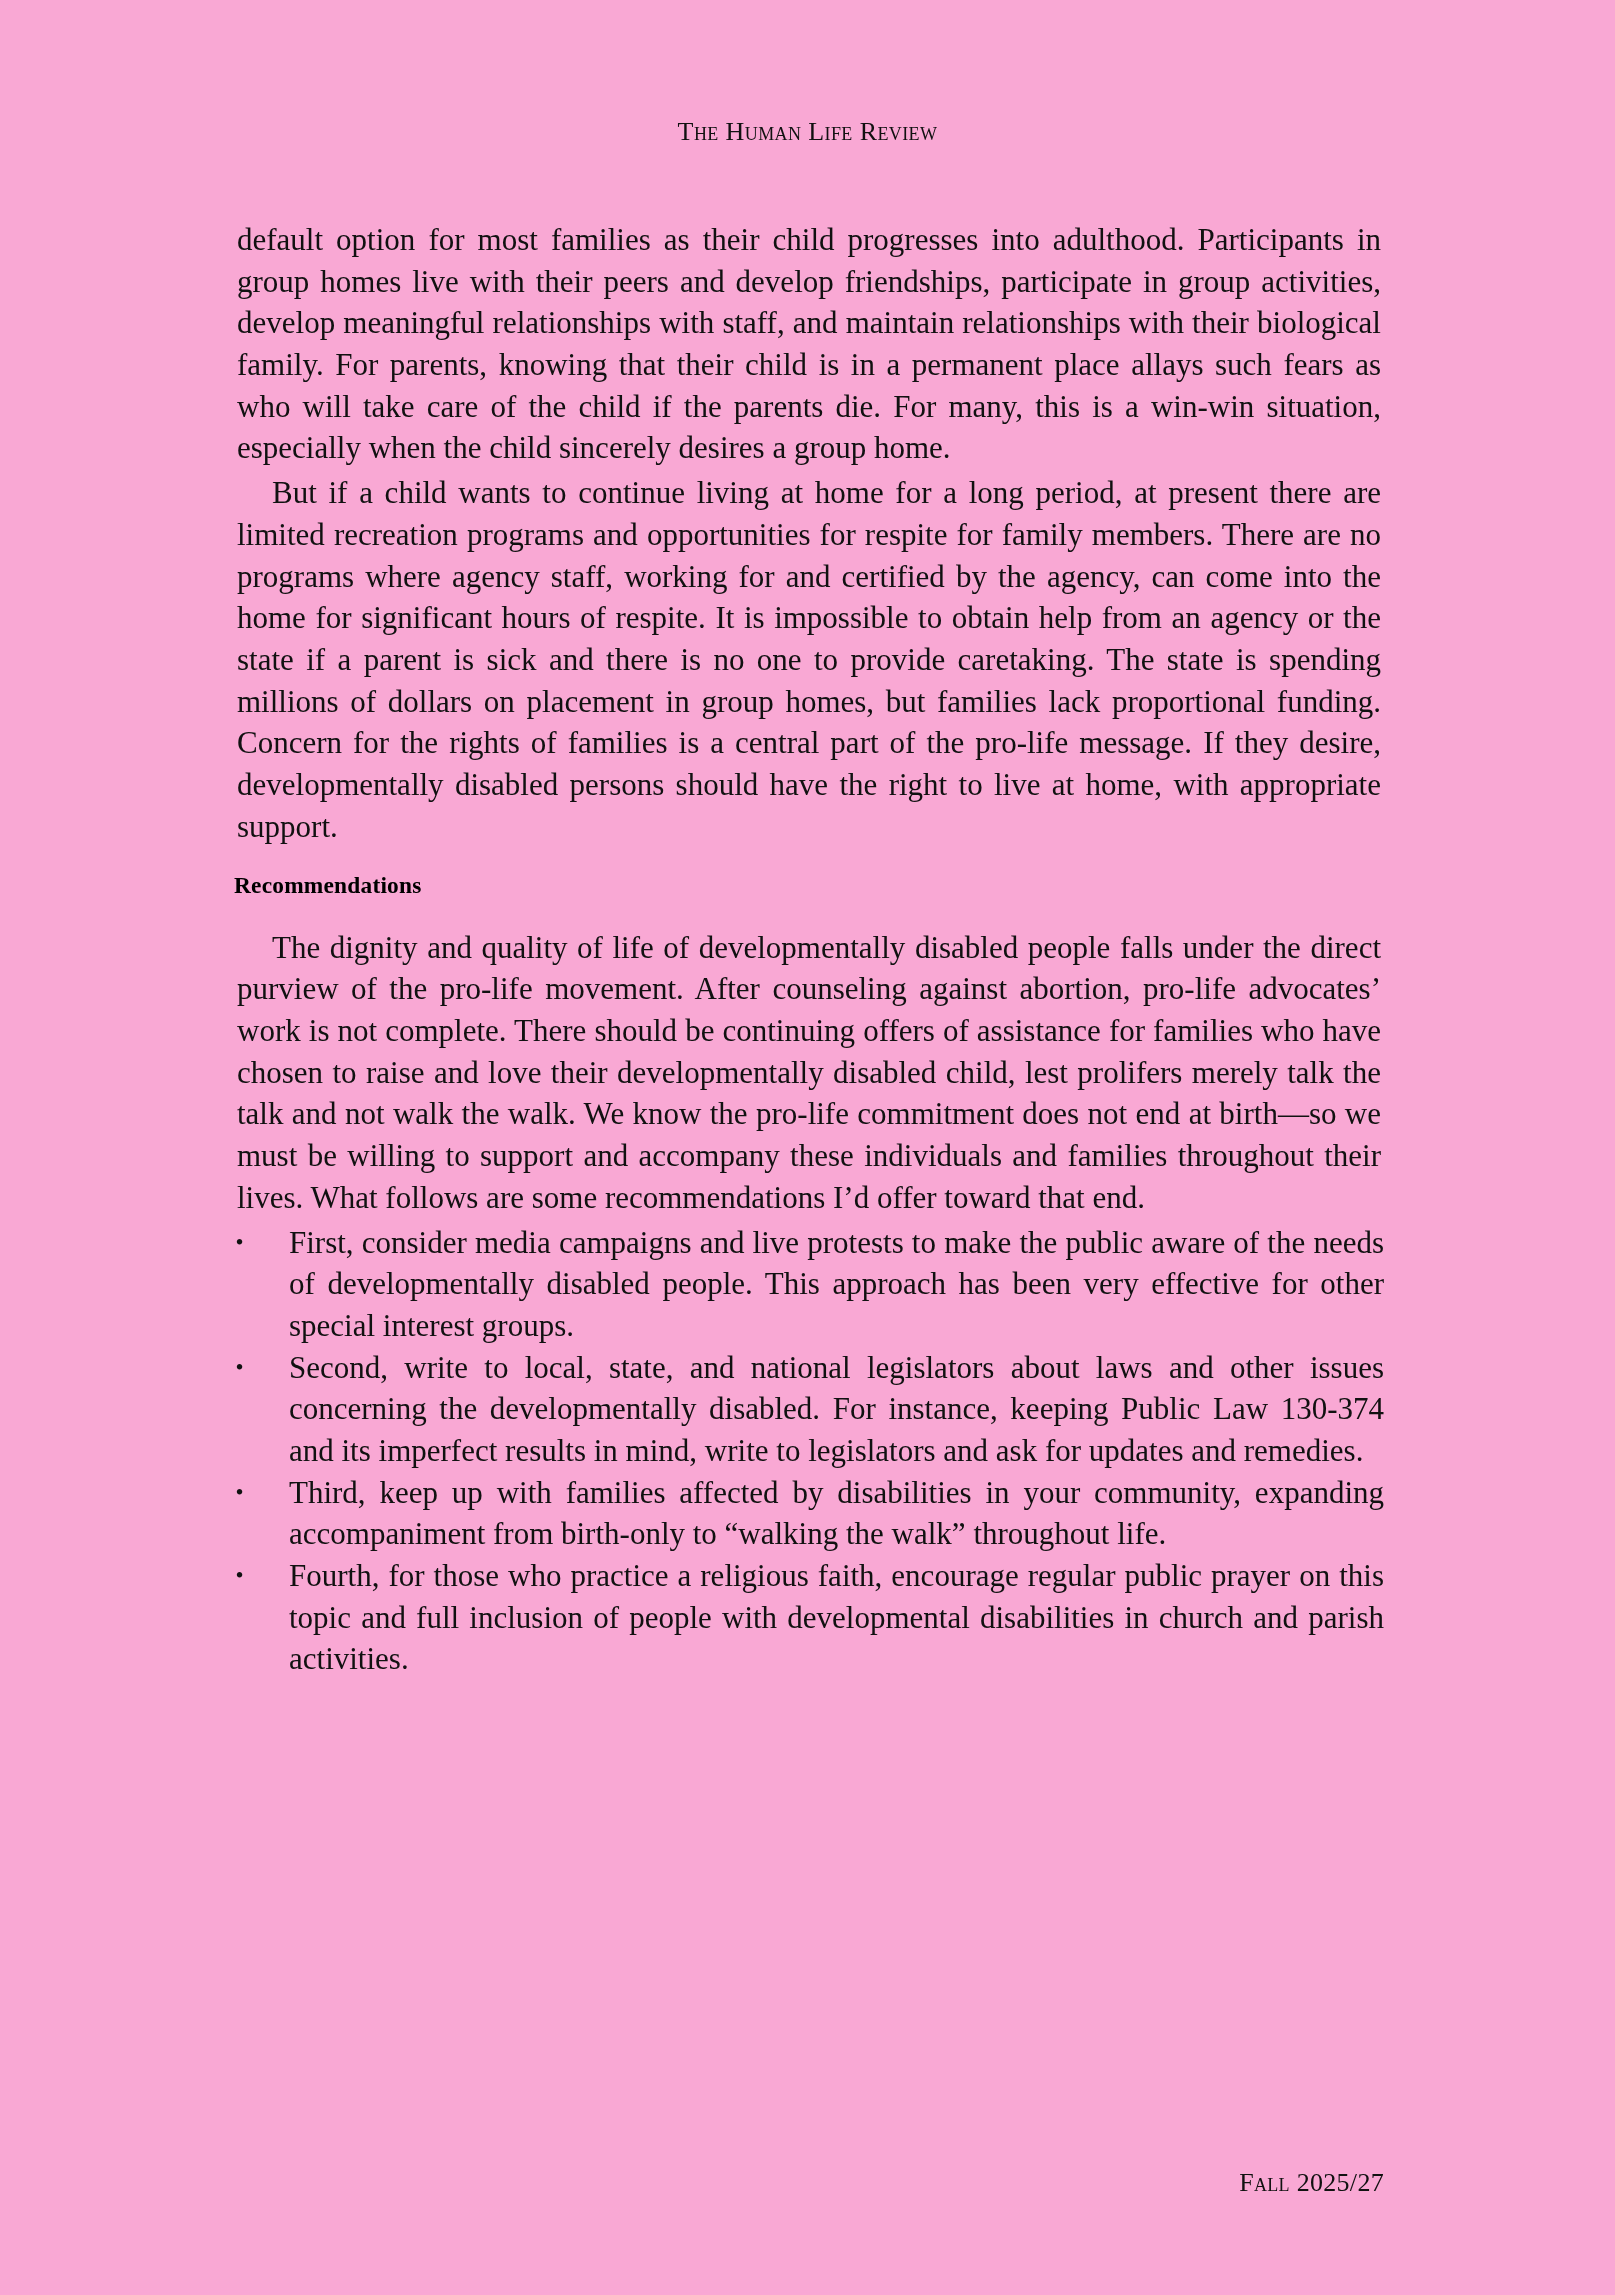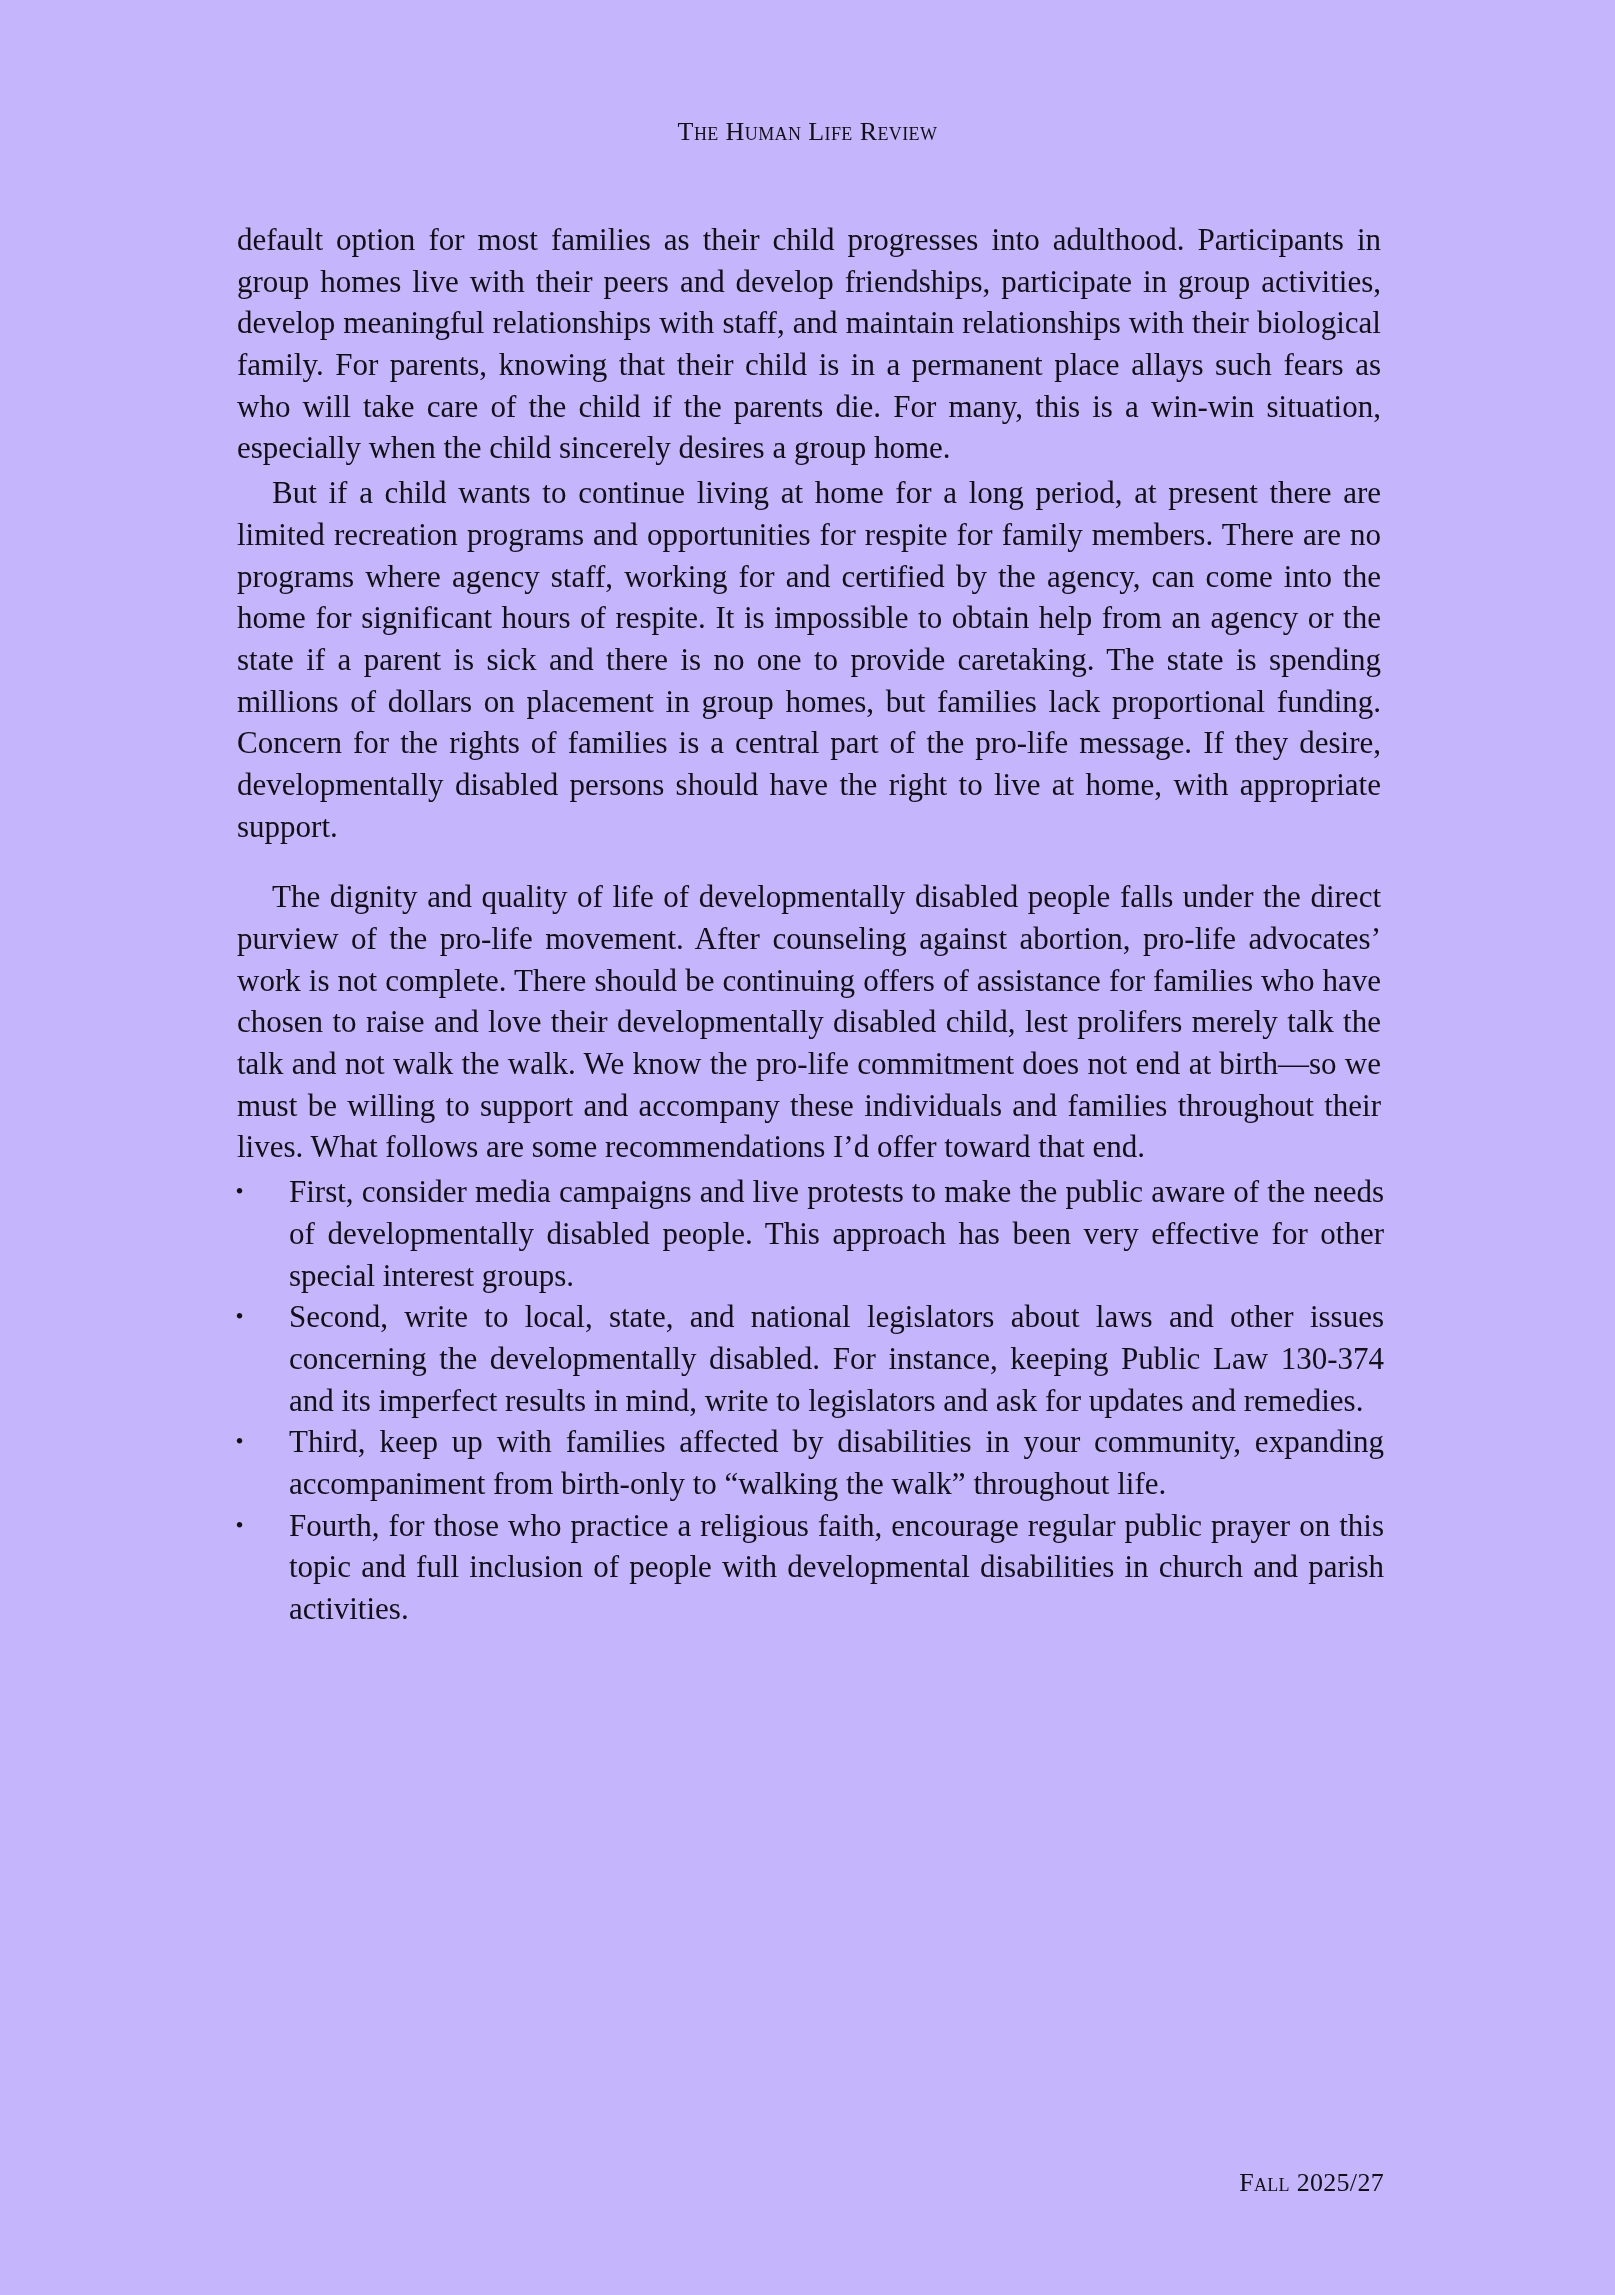--- a/index.html
+++ b/index.html
@@ -4,21 +4,21 @@
 <style>
   html, body {
     margin: 0;
     padding: 0;
     background: #ffffff;
   }
   .page {
     position: relative;
     width: 1615px;
     height: 2295px;
-    background: #c4b5fd;
+    background: #f9a8d4;
     box-sizing: border-box;
     font-family: "Liberation Serif", "DejaVu Serif", serif;
     color: #000000;
     overflow: hidden;
   }
 
   
   .running-head {
     position: absolute;
     top: 117px;
@@ -104,20 +104,21 @@
 <div class="page">
 
   <div class="running-head">The Human Life Review</div>
 
   <div class="column">
 
     <p class="body">default option for most families as their child progresses into adulthood. Participants in group homes live with their peers and develop friendships, participate in group activities, develop meaningful relationships with staff, and maintain relationships with their biological family. For parents, knowing that their child is in a permanent place allays such fears as who will take care of the child if the parents die. For many, this is a win-win situation, especially when the child sincerely desires a group home.</p>
 
     <p class="body indent">But if a child wants to continue living at home for a long period, at present there are limited recreation programs and opportunities for respite for family members. There are no programs where agency staff, working for and certified by the agency, can come into the home for significant hours of respite. It is impossible to obtain help from an agency or the state if a parent is sick and there is no one to provide caretaking. The state is spending millions of dollars on placement in group homes, but families lack proportional funding. Concern for the rights of families is a central part of the pro-life message. If they desire, developmentally disabled persons should have the right to live at home, with appropriate support.</p>
 
+    <h2 class="section-heading">Recommendations</h2>
 
     <div class="gap-after-heading"></div>
 
     <p class="body indent">The dignity and quality of life of developmentally disabled people falls under the direct purview of the pro-life movement. After counseling against abortion, pro-life advocates’ work is not complete. There should be continuing offers of assistance for families who have chosen to raise and love their developmentally disabled child, lest prolifers merely talk the talk and not walk the walk. We know the pro-life commitment does not end at birth—so we must be willing to support and accompany these individuals and families throughout their lives. What follows are some recommendations I’d offer toward that end.</p>
 
     <ul class="rec-list">
       <li>
         <span class="bullet">•</span>
         <span>First, consider media campaigns and live protests to make the public aware of the needs of developmentally disabled people. This approach has been very effective for other special interest groups.</span>
       </li>

